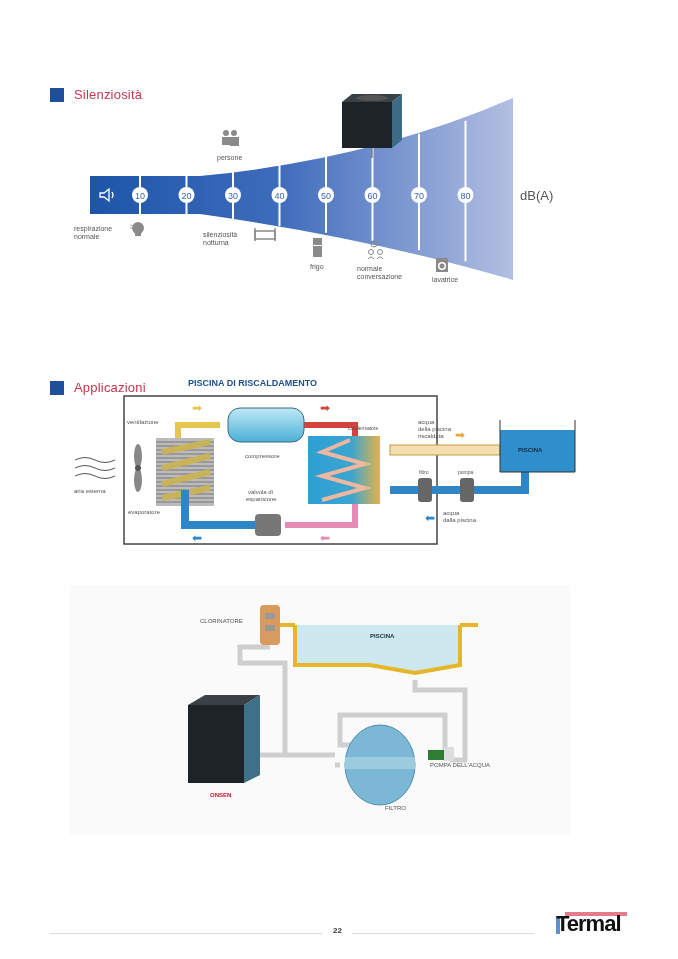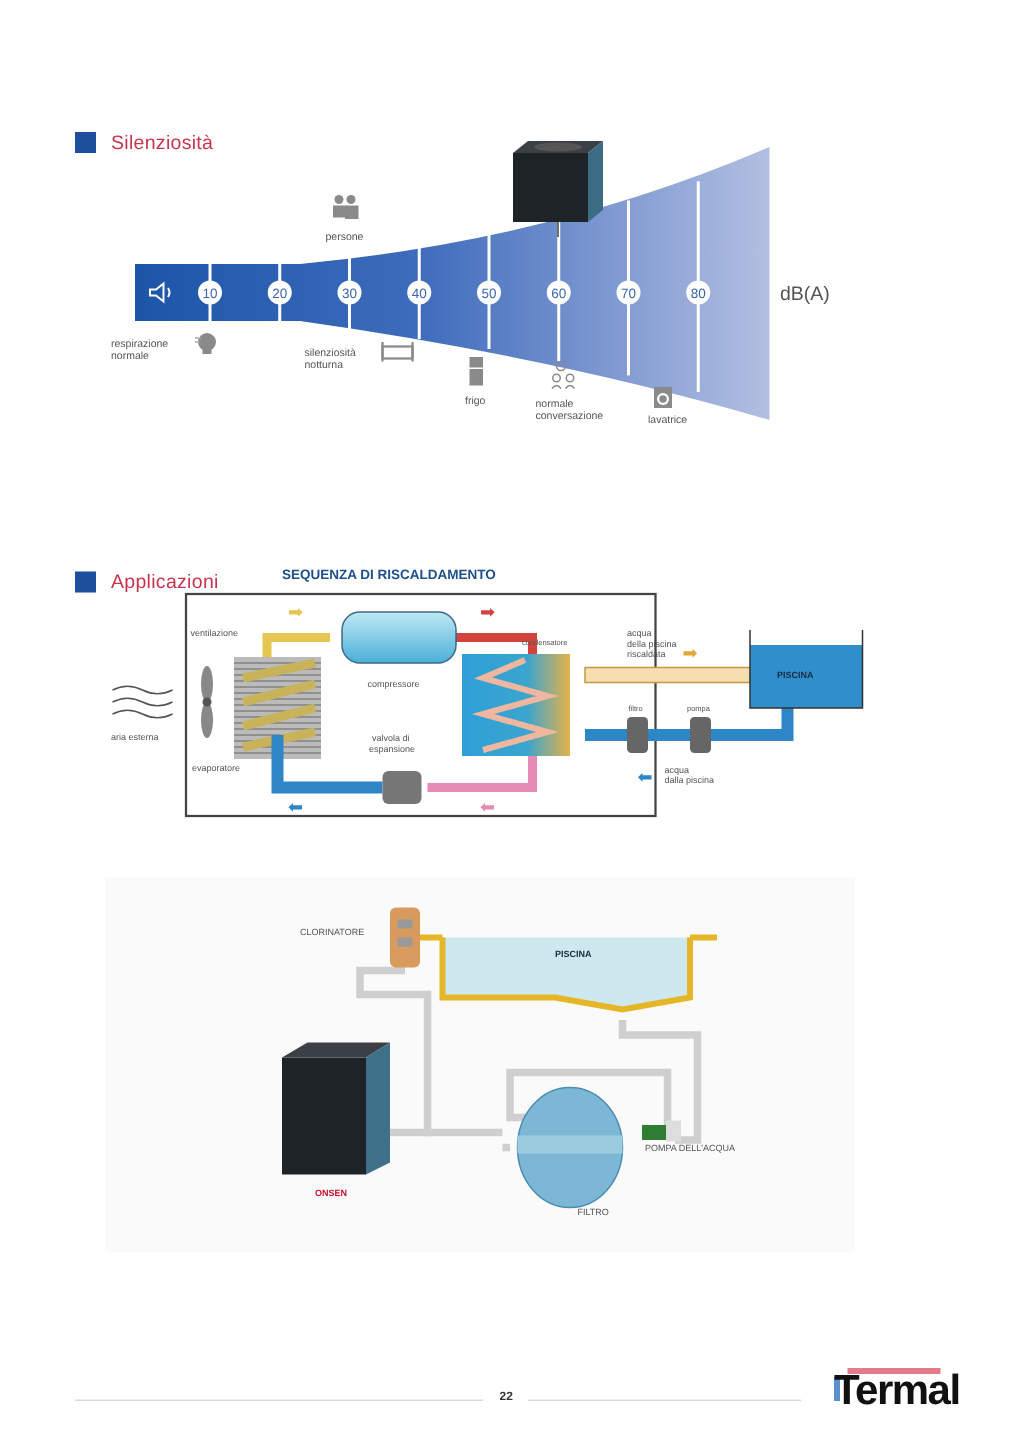--- a/index.html
+++ b/index.html
@@ -3,21 +3,21 @@
 <meta charset="utf-8">
 <style>
   html,body{margin:0;padding:0;background:#fff;}
   body{width:678px;height:959px;position:relative;overflow:hidden;font-family:"Liberation Sans",sans-serif;color:#444;}
   .sec-head{position:absolute;left:50px;display:flex;align-items:center;gap:10px;}
   .sec-sq{width:14px;height:14px;background:#1d4f9c;}
   .sec-title{color:#c8344e;font-size:13px;letter-spacing:.2px;}
   .abs{position:absolute;}
   .footer-line{position:absolute;top:933px;height:1px;background:#d9d9d9;}
   .page-num{position:absolute;top:926px;left:333px;font-size:8px;font-weight:bold;color:#333;}
-  .logo{position:absolute;left:556px;top:911px;font-family:"Liberation Sans",sans-serif;font-weight:bold;font-size:28px;color:#111;letter-spacing:-1px;}
+  .logo{position:absolute;left:556px;top:911px;font-family:"Liberation Sans",sans-serif;font-weight:bold;font-size:22px;color:#111;letter-spacing:-1px;}
   .logo-bar{position:absolute;left:565px;top:912px;width:62px;height:4px;background:#e47b8a;}
   .logo-i{position:absolute;left:556px;top:918px;width:4px;height:16px;background:#5b8fd0;}
 </style>
 </head>
 <body>
 
 <div class="sec-head" style="top:87px;">
   <div class="sec-sq"></div>
   <div class="sec-title">Silenziosità</div>
 </div>
@@ -112,21 +112,21 @@
       <circle cx="6" cy="8" r="2.5" fill="#8a8a8a"></circle>
     </g>
   <text x="362" y="192" font-size="7" fill="#555" font-family="Liberation Sans, sans-serif">lavatrice</text>
 </svg>
 
 <div class="sec-head" style="top:348px;margin-top:32px;">
   <div class="sec-sq"></div>
   <div class="sec-title">Applicazioni</div>
 </div>
 
-<div class="abs" style="left:188px;top:378px;font-size:9px;font-weight:bold;color:#1d4f8a;">SEQUENZA DI RISCALDAMENTO</div>
+<div class="abs" style="left:188px;top:378px;font-size:9px;font-weight:bold;color:#1d4f8a;">PISCINA DI RISCALDAMENTO</div>
 <svg class="abs" style="left:70px;top:390px;" width="520" height="160">
   <defs>
     <linearGradient id="cond" x1="0" x2="1">
         <stop offset="0" stop-color="#2e9fd6"></stop>
         <stop offset="0.6" stop-color="#3aa5cf"></stop>
         <stop offset="1" stop-color="#e4b24a"></stop>
       </linearGradient>
     <linearGradient id="comp" x1="0" x2="0" y1="0" y2="1">
         <stop offset="0" stop-color="#bfe8f5"></stop>
         <stop offset="1" stop-color="#4bb0d8"></stop>

